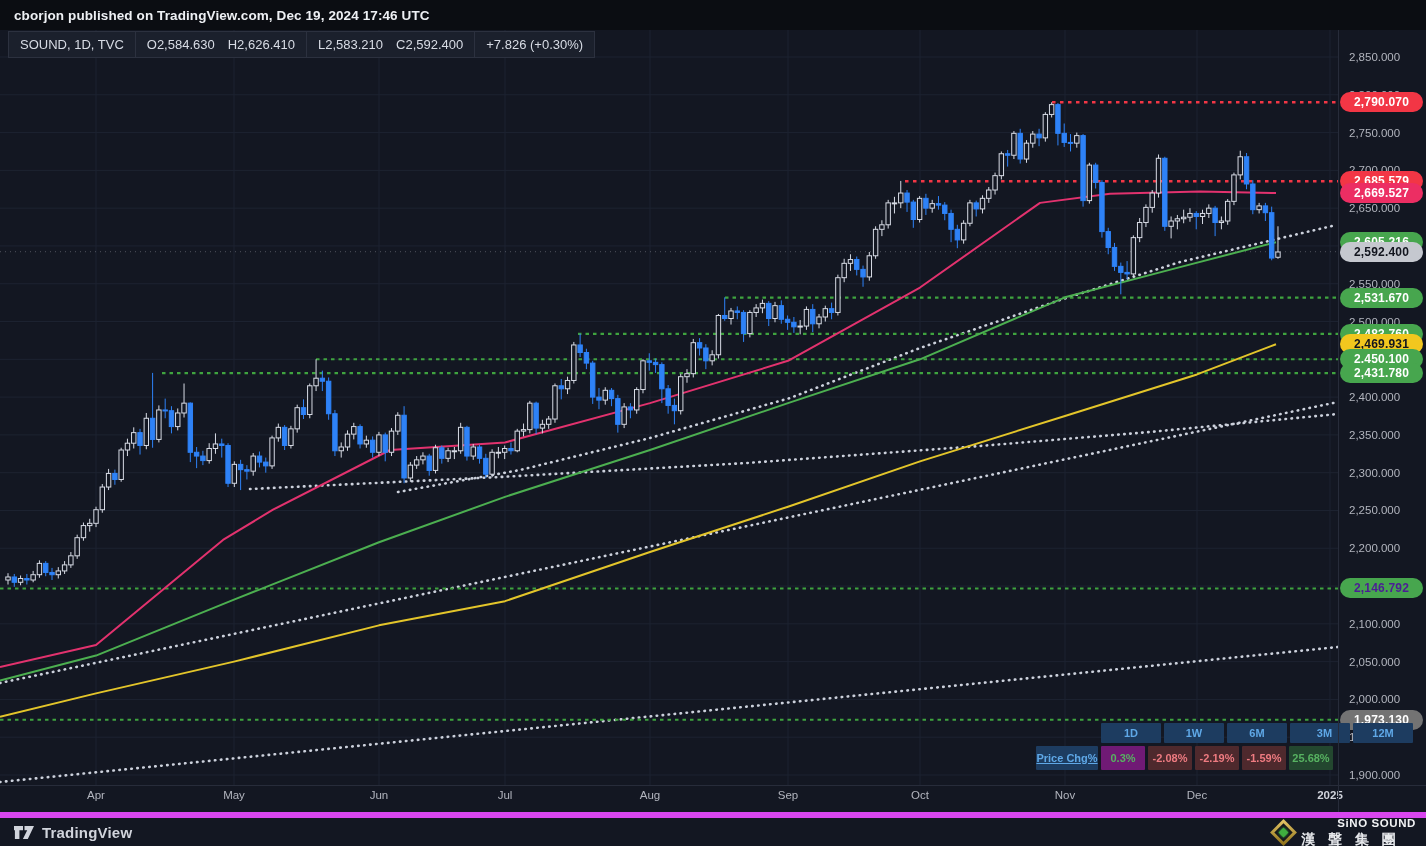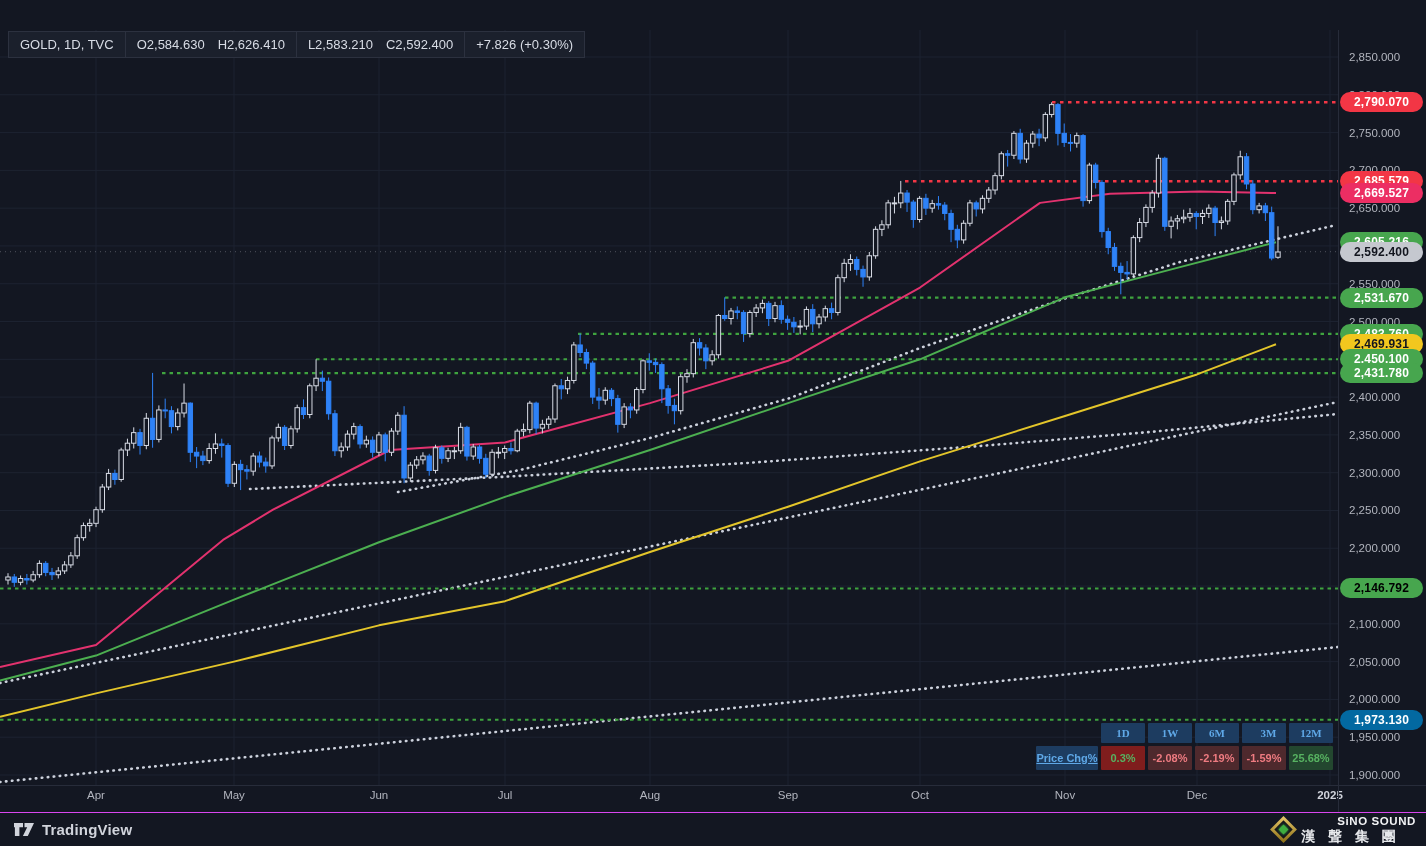--- a/index.html
+++ b/index.html
@@ -18,47 +18,50 @@
 
   #chart { position:absolute; left:0; top:0; }
 
   .badge { position:absolute; left:1340px; width:83px; height:20px; border-radius:10px;
            display:flex; align-items:center; justify-content:center;
            font-size:12px; font-weight:bold; letter-spacing:.2px; }
 
   #perf { position:absolute; left:1036px; top:723px; font-size:11px; font-weight:bold; }
   #perf .row { display:flex; gap:3px; margin-bottom:3px; }
   #perf .spacer { width:62px; }
-  #perf .chip { width:44px; height:20px; display:flex; align-items:center; justify-content:center; border-radius:1px;font-family:Liberation Serif, serif; }
+  #perf .chip { width:60px; height:20px; display:flex; align-items:center; justify-content:center; border-radius:1px; }
   #perf .cell { width:44px; height:24px; display:flex; align-items:center; justify-content:center; border-radius:1px; }
   #perf .label { width:62px; height:24px; display:flex; align-items:center; justify-content:center; border-radius:1px;text-decoration:underline; }
 
   #axisline-v { position:absolute; left:1338px; top:30px; width:1px; height:782px; background:#272c3a; }
   #axisline-h { position:absolute; left:0; top:785px; width:1426px; height:1px; background:#272c3a; }
 
   #footer { position:absolute; left:0; top:812px; width:1426px; height:34px; background:#131722;
-            border-top:1px solid #d946ef; display:flex; align-items:center; justify-content:space-between; }
+            border-top:6px solid #d946ef; display:flex; align-items:center; justify-content:space-between; }
   #tv-brand { display:flex; align-items:center; gap:7px; padding-left:13px; }
   #tv-brand svg { display:block; }
   #tv-brand span { color:#d1d4dc; font-size:15px; font-weight:bold; letter-spacing:.2px; }
 
   #sino { display:flex; align-items:center; gap:8px; padding-right:10px; }
   .diamond-outer { width:19px; height:19px; transform:rotate(45deg);
                    background:linear-gradient(135deg,#e8c96a,#8a6d14); padding:3px; }
   .diamond-mid { width:100%; height:100%; background:#14161c; display:flex; align-items:center; justify-content:center; }
   .diamond-core { width:7px; height:7px; background:#3fae3f; box-shadow:0 0 3px #3fae3f; }
   #sino .txt { display:flex; flex-direction:column; line-height:1.15; }
   #sino .l1 { color:#f2f3f5; font-size:11.5px; font-weight:bold; letter-spacing:.6px;margin-left:36px; }
   #sino .l2 { color:#e7e9ec; font-size:14px; font-weight:bold; letter-spacing:4.5px; }
 </style>
 </head>
 <body>
 
 <div id="stage">
 
+  <div id="titlebar">
+    <span>cborjon published on TradingView.com, Dec 19, 2024 17:46 UTC</span>
+  </div>
 
   <svg id="chart" width="1426" height="812">
       <line x1="0" y1="775" x2="1338" y2="775" stroke="#1d2331" stroke-width="1"></line>
       <line x1="0" y1="737.2105263157895" x2="1338" y2="737.2105263157895" stroke="#1d2331" stroke-width="1"></line>
       <line x1="0" y1="699.421052631579" x2="1338" y2="699.421052631579" stroke="#1d2331" stroke-width="1"></line>
       <line x1="0" y1="661.6315789473684" x2="1338" y2="661.6315789473684" stroke="#1d2331" stroke-width="1"></line>
       <line x1="0" y1="623.8421052631579" x2="1338" y2="623.8421052631579" stroke="#1d2331" stroke-width="1"></line>
       <line x1="0" y1="586.0526315789474" x2="1338" y2="586.0526315789474" stroke="#1d2331" stroke-width="1"></line>
       <line x1="0" y1="548.2631578947369" x2="1338" y2="548.2631578947369" stroke="#1d2331" stroke-width="1"></line>
       <line x1="0" y1="510.4736842105263" x2="1338" y2="510.4736842105263" stroke="#1d2331" stroke-width="1"></line>
@@ -530,21 +533,21 @@
       <text x="650" y="799" fill="#b2b5be" font-size="11.5px" text-anchor="middle" font-family="&quot;Liberation Sans&quot;,sans-serif">Aug</text>
       <text x="788" y="799" fill="#b2b5be" font-size="11.5px" text-anchor="middle" font-family="&quot;Liberation Sans&quot;,sans-serif">Sep</text>
       <text x="920" y="799" fill="#b2b5be" font-size="11.5px" text-anchor="middle" font-family="&quot;Liberation Sans&quot;,sans-serif">Oct</text>
       <text x="1065" y="799" fill="#b2b5be" font-size="11.5px" text-anchor="middle" font-family="&quot;Liberation Sans&quot;,sans-serif">Nov</text>
       <text x="1197" y="799" fill="#b2b5be" font-size="11.5px" text-anchor="middle" font-family="&quot;Liberation Sans&quot;,sans-serif">Dec</text>
       <text x="1330" y="799" fill="#d1d4dc" font-size="11.5px" font-weight="bold" text-anchor="middle" font-family="&quot;Liberation Sans&quot;,sans-serif">2025</text>
     </svg>
 
   <div id="legendbar">
     <div class="seg">
-      <span>GOLD, 1D, TVC</span>
+      <span>SOUND, 1D, TVC</span>
     </div>
     <div class="seg">
       <span>O2,584.630</span>
       <span>H2,626.410</span>
     </div>
     <div class="seg">
       <span>L2,583.210</span>
       <span>C2,592.400</span>
     </div>
     <div class="seg">
@@ -556,36 +559,36 @@
       <div class="badge" style="top: 92.2945px; background: rgb(242, 54, 69); color: rgb(255, 255, 255);">2,790.070</div>
       <div class="badge" style="top: 171.268px; background: rgb(242, 54, 69); color: rgb(255, 255, 255);">2,685.579</div>
       <div class="badge" style="top: 183.4px; background: rgb(236, 46, 99); color: rgb(255, 255, 255);">2,669.527</div>
       <div class="badge" style="top: 232.005px; background: rgb(71, 166, 78); color: rgb(255, 255, 255);">2,605.216</div>
       <div class="badge" style="top: 241.691px; background: rgb(197, 200, 207); color: rgb(18, 21, 30);">2,592.400</div>
       <div class="badge" style="top: 287.59px; background: rgb(71, 166, 78); color: rgb(255, 255, 255);">2,531.670</div>
       <div class="badge" style="top: 323.8px; background: rgb(71, 166, 78); color: rgb(255, 255, 255);">2,483.760</div>
       <div class="badge" style="top: 334.252px; background: rgb(242, 199, 30); color: rgb(18, 21, 30);">2,469.931</div>
       <div class="badge" style="top: 349.24px; background: rgb(71, 166, 78); color: rgb(255, 255, 255);">2,450.100</div>
       <div class="badge" style="top: 363.086px; background: rgb(71, 166, 78); color: rgb(255, 255, 255);">2,431.780</div>
-      <div class="badge" style="top: 578.477px; background: rgb(71, 166, 78); color: #000000;">2,146.792</div>
-      <div class="badge" style="top: 709.729px; background: #0369a1; color: rgb(255, 255, 255);">1,973.130</div>
+      <div class="badge" style="top: 578.477px; background: rgb(71, 166, 78); color: #4c1d95;">2,146.792</div>
+      <div class="badge" style="top: 709.729px; background: #737373; color: rgb(255, 255, 255);">1,973.130</div>
     </div>
 
   <div id="perf">
       <div class="row">
         <div class="spacer"></div>
         <div class="chip" style="background: rgb(29, 60, 96); color: rgb(95, 168, 231);">1D</div>
         <div class="chip" style="background: rgb(29, 60, 96); color: rgb(95, 168, 231);">1W</div>
         <div class="chip" style="background: rgb(29, 60, 96); color: rgb(95, 168, 231);">6M</div>
         <div class="chip" style="background: rgb(29, 60, 96); color: rgb(95, 168, 231); padding-left: 9px;">3M</div>
         <div class="chip" style="background: rgb(29, 60, 96); color: rgb(95, 168, 231);">12M</div>
       </div>
       <div class="row">
         <div class="label" style="background: rgb(29, 60, 96); color: rgb(95, 168, 231);">Price Chg%</div>
-        <div class="cell" style="background: #7f1d1d; color: rgb(87, 178, 97);">0.3%</div>
+        <div class="cell" style="background: #701a75; color: rgb(87, 178, 97);">0.3%</div>
         <div class="cell" style="background: rgb(78, 41, 45); color: rgb(238, 123, 129);">-2.08%</div>
         <div class="cell" style="background: rgb(78, 41, 45); color: rgb(238, 123, 129);">-2.19%</div>
         <div class="cell" style="background: rgb(78, 41, 45); color: rgb(238, 123, 129);">-1.59%</div>
         <div class="cell" style="background: rgb(35, 71, 47); color: rgb(87, 178, 97);">25.68%</div>
       </div>
     </div>
 
   <div id="axisline-v"></div>
   <div id="axisline-h"></div>
   <div id="price-axis-hit" style="position:absolute;left:1338px;top:30px;width:88px;height:755px;"></div>

